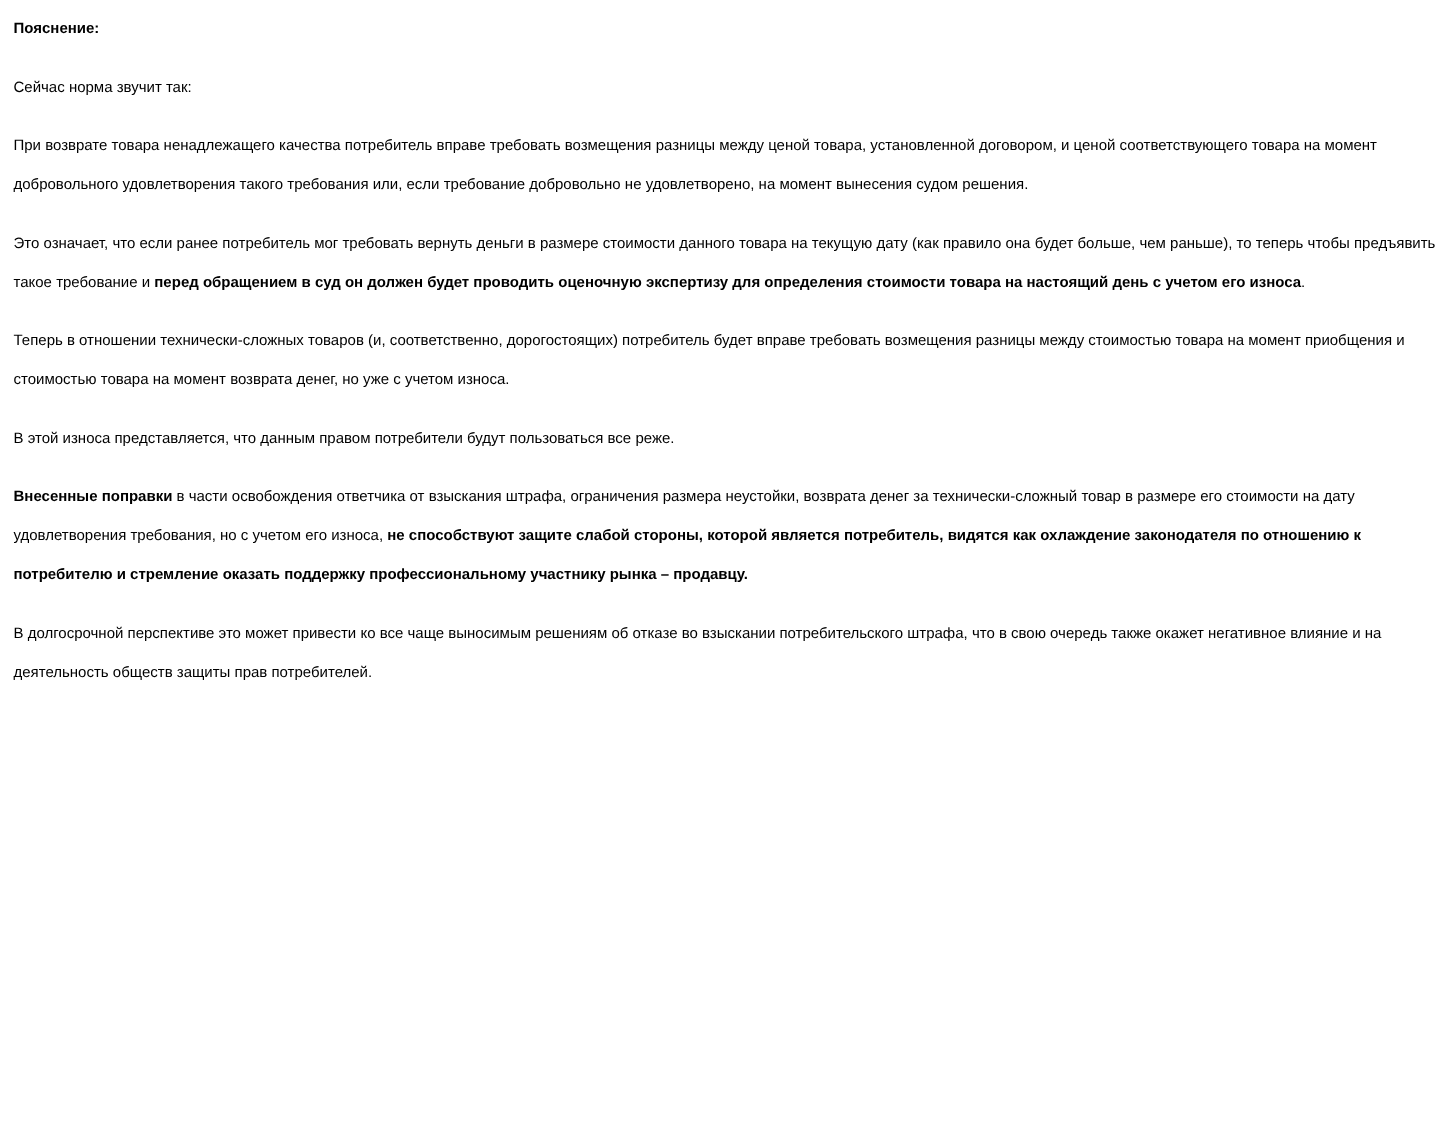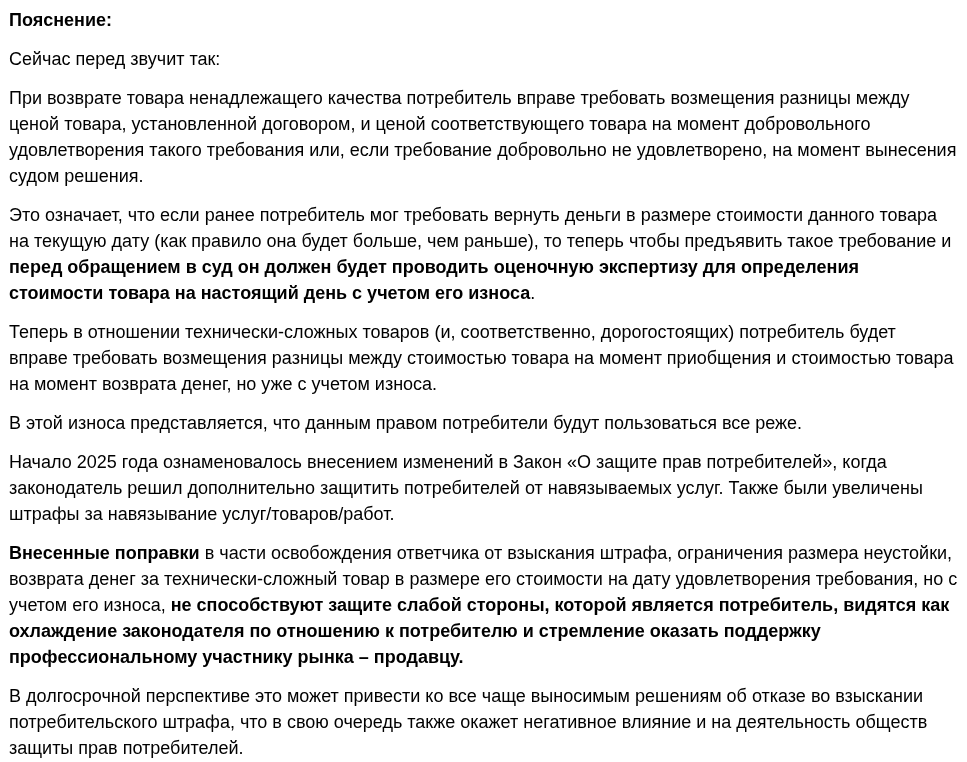--- a/index.html
+++ b/index.html
@@ -8,21 +8,21 @@
     background: #ffffff;
   }
   .page {
     width: 967px;
     height: 762px;
     box-sizing: border-box;
     padding: 7px 9px 0 9px;
     overflow: hidden;
     background: #ffffff;
     font-family: "Liberation Sans", sans-serif;
-    font-size: 18px;
+    font-size: 10px;
     line-height: 26px;
     color: #000000;
     -webkit-font-smoothing: antialiased;
   }
   .page p {
     margin: 0 0 13px 0;
     padding: 0;
   }
   .page p.heading {
     font-weight: bold;
@@ -30,22 +30,21 @@
   .page b {
     font-weight: bold;
   }
 </style>
 </head>
 <body>
 
 <div class="page">
   <div id="article-body">
       <p class="heading"><b>Пояснение:</b></p>
-      <p><span>Сейчас перед звучит так:</span></p>
+      <p><span>Сейчас норма звучит так:</span></p>
       <p><span>При возврате товара ненадлежащего качества потребитель вправе требовать возмещения разницы между ценой товара, установленной договором, и ценой соответствующего товара на момент добровольного удовлетворения такого требования или, если требование добровольно не удовлетворено, на момент вынесения судом решения.</span></p>
       <p><span>Это означает, что если ранее потребитель мог требовать вернуть деньги в размере стоимости данного товара на текущую дату (как правило она будет больше, чем раньше), то теперь чтобы предъявить такое требование и </span><b>перед обращением в суд он должен будет проводить оценочную экспертизу для определения стоимости товара на настоящий день с учетом его износа</b><span>.</span></p>
       <p><span>Теперь в отношении технически-сложных товаров (и, соответственно, дорогостоящих) потребитель будет вправе требовать возмещения разницы между стоимостью товара на момент приобщения и стоимостью товара на момент возврата денег, но уже с учетом износа.</span></p>
       <p><span>В этой износа представляется, что данным правом потребители будут пользоваться все реже.</span></p>
-      <p><span>Начало 2025 года ознаменовалось внесением изменений в Закон «О защите прав потребителей», когда законодатель решил дополнительно защитить потребителей от навязываемых услуг. Также были увеличены штрафы за навязывание услуг/товаров/работ.</span></p>
       <p><b>Внесенные поправки</b><span> в части освобождения ответчика от взыскания штрафа, ограничения размера неустойки, возврата денег за технически-сложный товар в размере его стоимости на дату удовлетворения требования, но с учетом его износа, </span><b>не способствуют защите слабой стороны, которой является потребитель, видятся как охлаждение законодателя по отношению к потребителю и стремление оказать поддержку профессиональному участнику рынка – продавцу.</b></p>
       <p><span>В долгосрочной перспективе это может привести ко все чаще выносимым решениям об отказе во взыскании потребительского штрафа, что в свою очередь также окажет негативное влияние и на деятельность обществ защиты прав потребителей.</span></p>
     </div>
 </div>
 
 </body></html>

